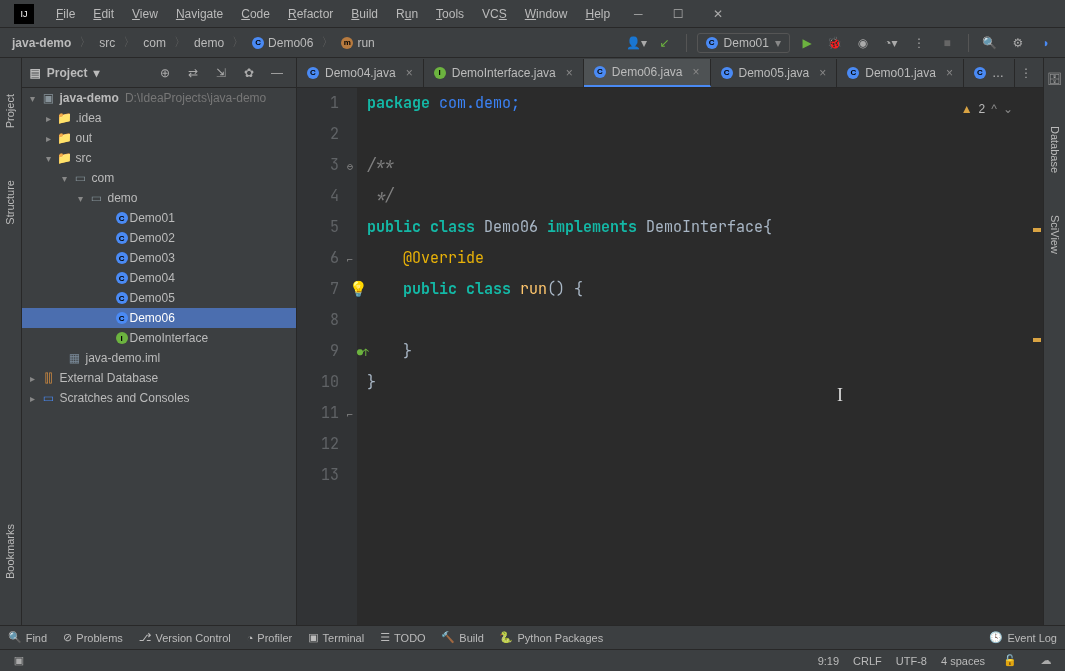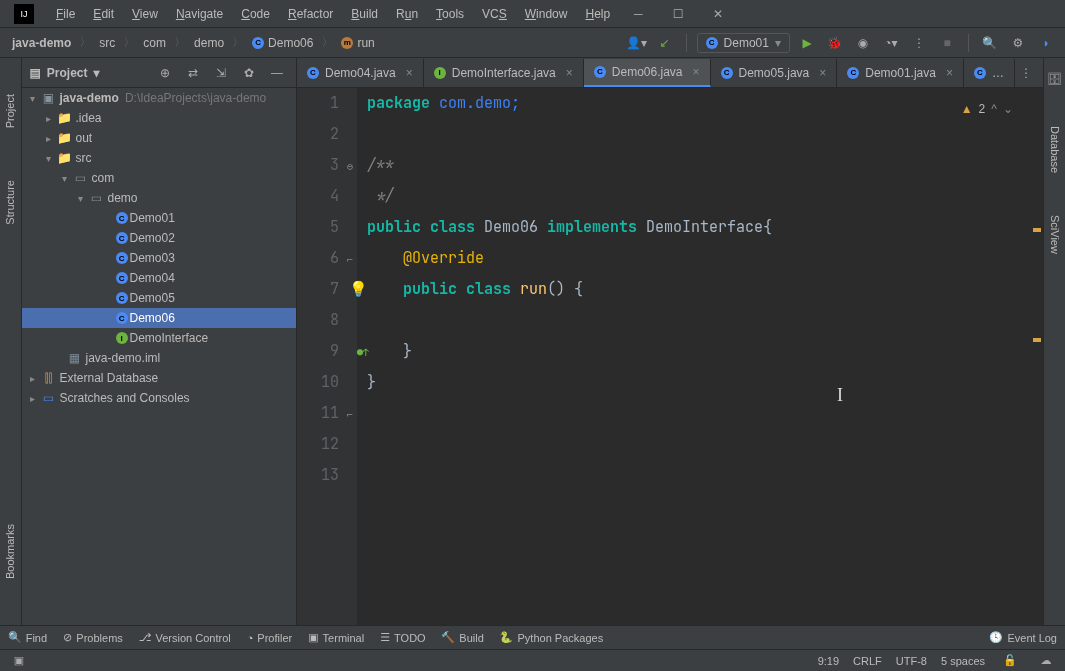--- a/index.html
+++ b/index.html
@@ -336,16 +336,16 @@
   <div class="btool">🔨 <span>Build</span></div>
   <div class="btool">🐍 <span>Python Packages</span></div>
   <div class="btool btool-right">🕓 <span>Event Log</span></div>
 </div>
 
 <div class="statusbar">
   <span class="sb-left icon-btn">▣</span>
   <span>9:19</span>
   <span>CRLF</span>
   <span>UTF-8</span>
-  <span>5 spaces</span>
+  <span>4 spaces</span>
   <span class="icon-btn">🔓</span>
   <span class="icon-btn">☁</span>
 </div>
 
 </body></html>

